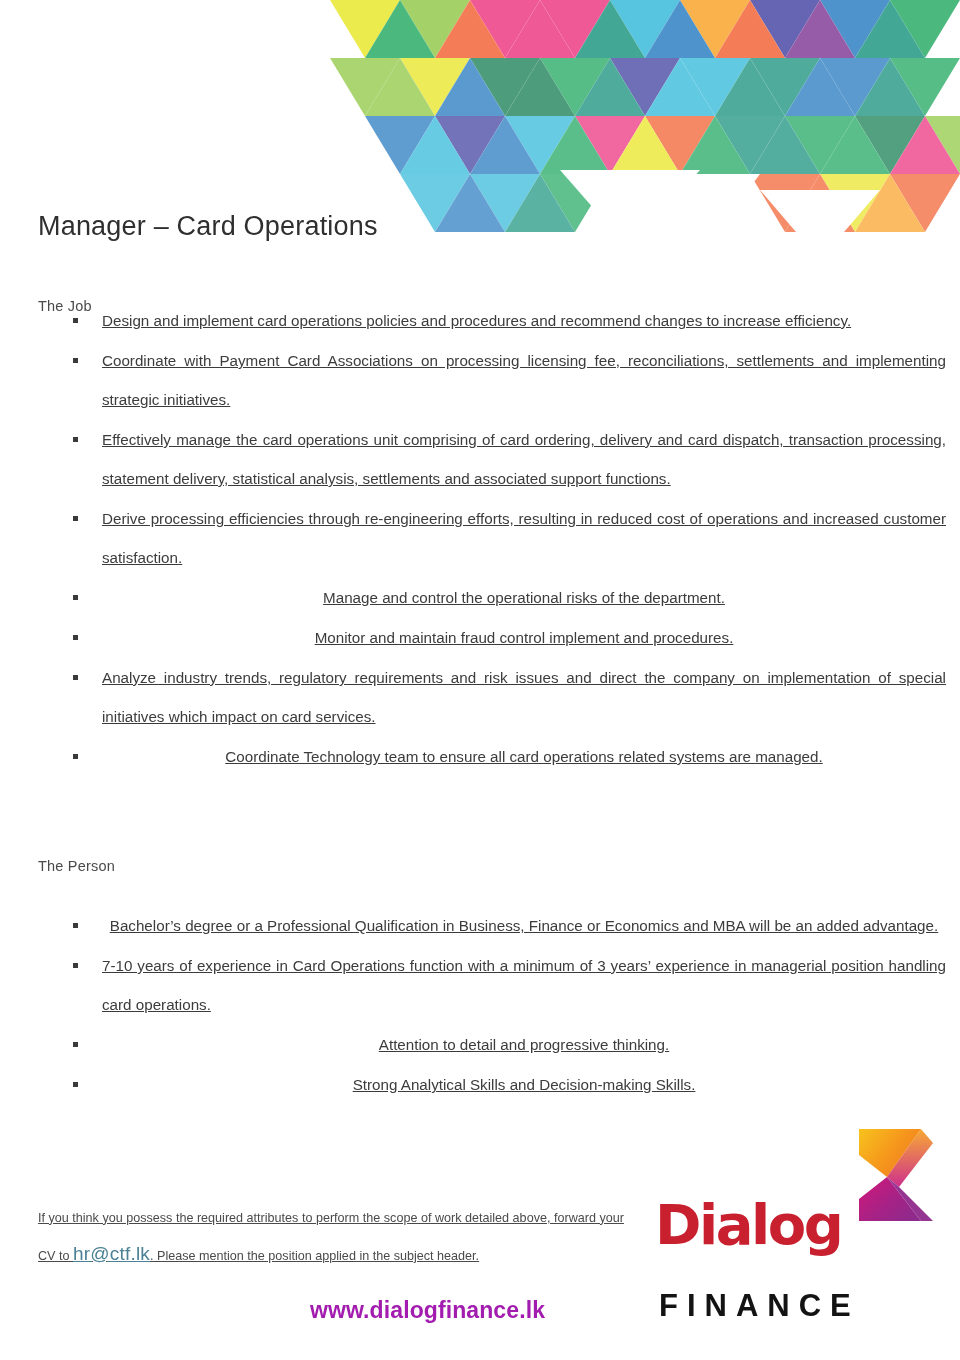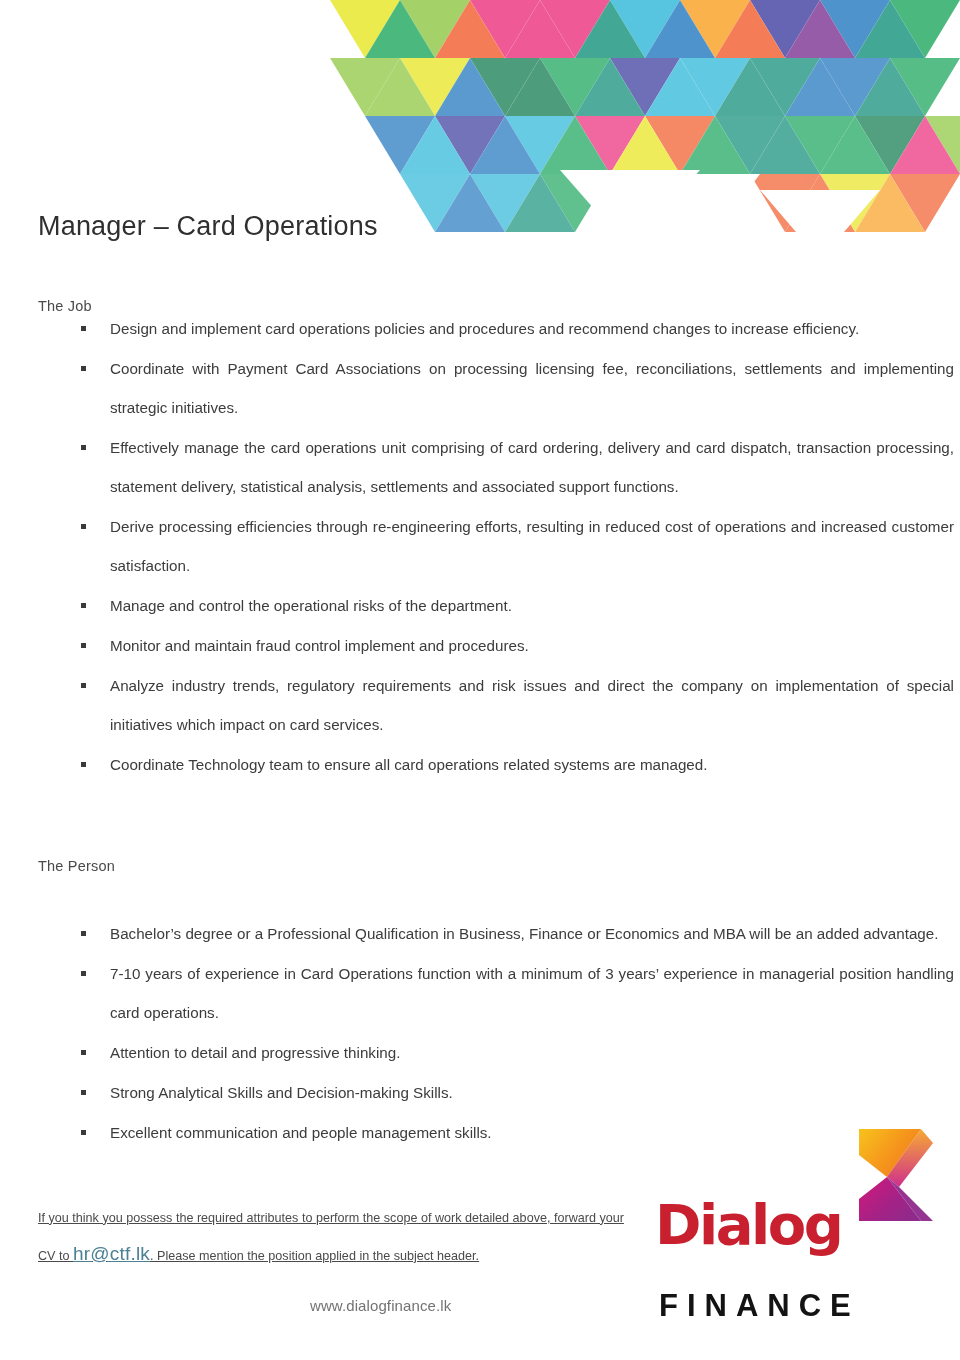--- a/index.html
+++ b/index.html
@@ -54,23 +54,24 @@
     color: #4a4a4a;
     letter-spacing: 0.2px;
   }
   .section-label.job { top: 262px; margin-top: 36px; }
   .section-label.person { top: 858px; }
 
   .bullet-list {
     position: absolute;
     left: 60px;
     width: 882px;
-    margin: 12px;
+    margin: 4px;
     padding: 0;
     list-style: none;
+    text-decoration: underline;
   }
   .bullet-list.job { top: 297px; }
   .bullet-list.person { top: 902px; }
 
   .bullet-list li {
     position: relative;
     padding-left: 38px;
     font-size: 15.2px;
     line-height: 39px;
     color: #3c3c3c;
@@ -79,21 +80,21 @@
   }
   .bullet-list li::before {
     content: "";
     position: absolute;
     left: 9px;
     top: 17px;
     width: 5px;
     height: 5px;
     background: #3a3a3a;
   }
-  .bullet-list li.nojustify { text-align: left; }
+  .bullet-list li.nojustify { text-align: center; }
 
   
   .closing {
     position: absolute;
     left: 38px;
     top: 1188px;
     width: 590px;
     font-size: 12.6px;
     line-height: 35px;
     color: #4a4a4a;
@@ -103,23 +104,23 @@
     font-size: 19px;
     color: #4c8195;
     text-decoration: underline;
     letter-spacing: 0.2px;
   }
 
   .website {
     position: absolute;
     left: 310px;
     top: 1297px;
-    font-size: 15px;
-    font-weight: normal;
-    color: #737373;
+    font-size: 23px;
+    font-weight: bold;
+    color: #a21caf;
     letter-spacing: 0.1px;
     white-space: nowrap;
   }
 
   
   .logo {
     position: absolute;
     left: 655px;
     top: 1125px;
     width: 290px;
@@ -279,21 +280,20 @@
     <li class="nojustify">Coordinate Technology team to ensure all card operations related systems are managed.</li>
   </ul>
 
   <div class="section-label person">The Person</div>
 
   <ul class="bullet-list person">
     <li class="nojustify">Bachelor’s degree or a Professional Qualification in Business, Finance or Economics and MBA will be an added advantage.</li>
     <li>7-10 years of experience in Card Operations function with a minimum of 3 years’ experience in managerial position handling card operations.</li>
     <li class="nojustify">Attention to detail and progressive thinking.</li>
     <li class="nojustify">Strong Analytical Skills and Decision-making Skills.</li>
-    <li class="nojustify">Excellent communication and people management skills.</li>
   </ul>
 
   <p class="closing"><span>If you think you possess the required attributes to perform the scope of work detailed above, forward your CV to </span><a class="email-link" href="#">hr@ctf.lk</a><span>. Please mention the position applied in the subject header.</span></p>
 
   <div class="website">www.dialogfinance.lk</div>
 
   <div class="logo">
     <div class="logo-mark">
       <svg width="92" height="105" viewBox="0 0 92 105" xmlns="http://www.w3.org/2000/svg" aria-hidden="true">
         <defs>

